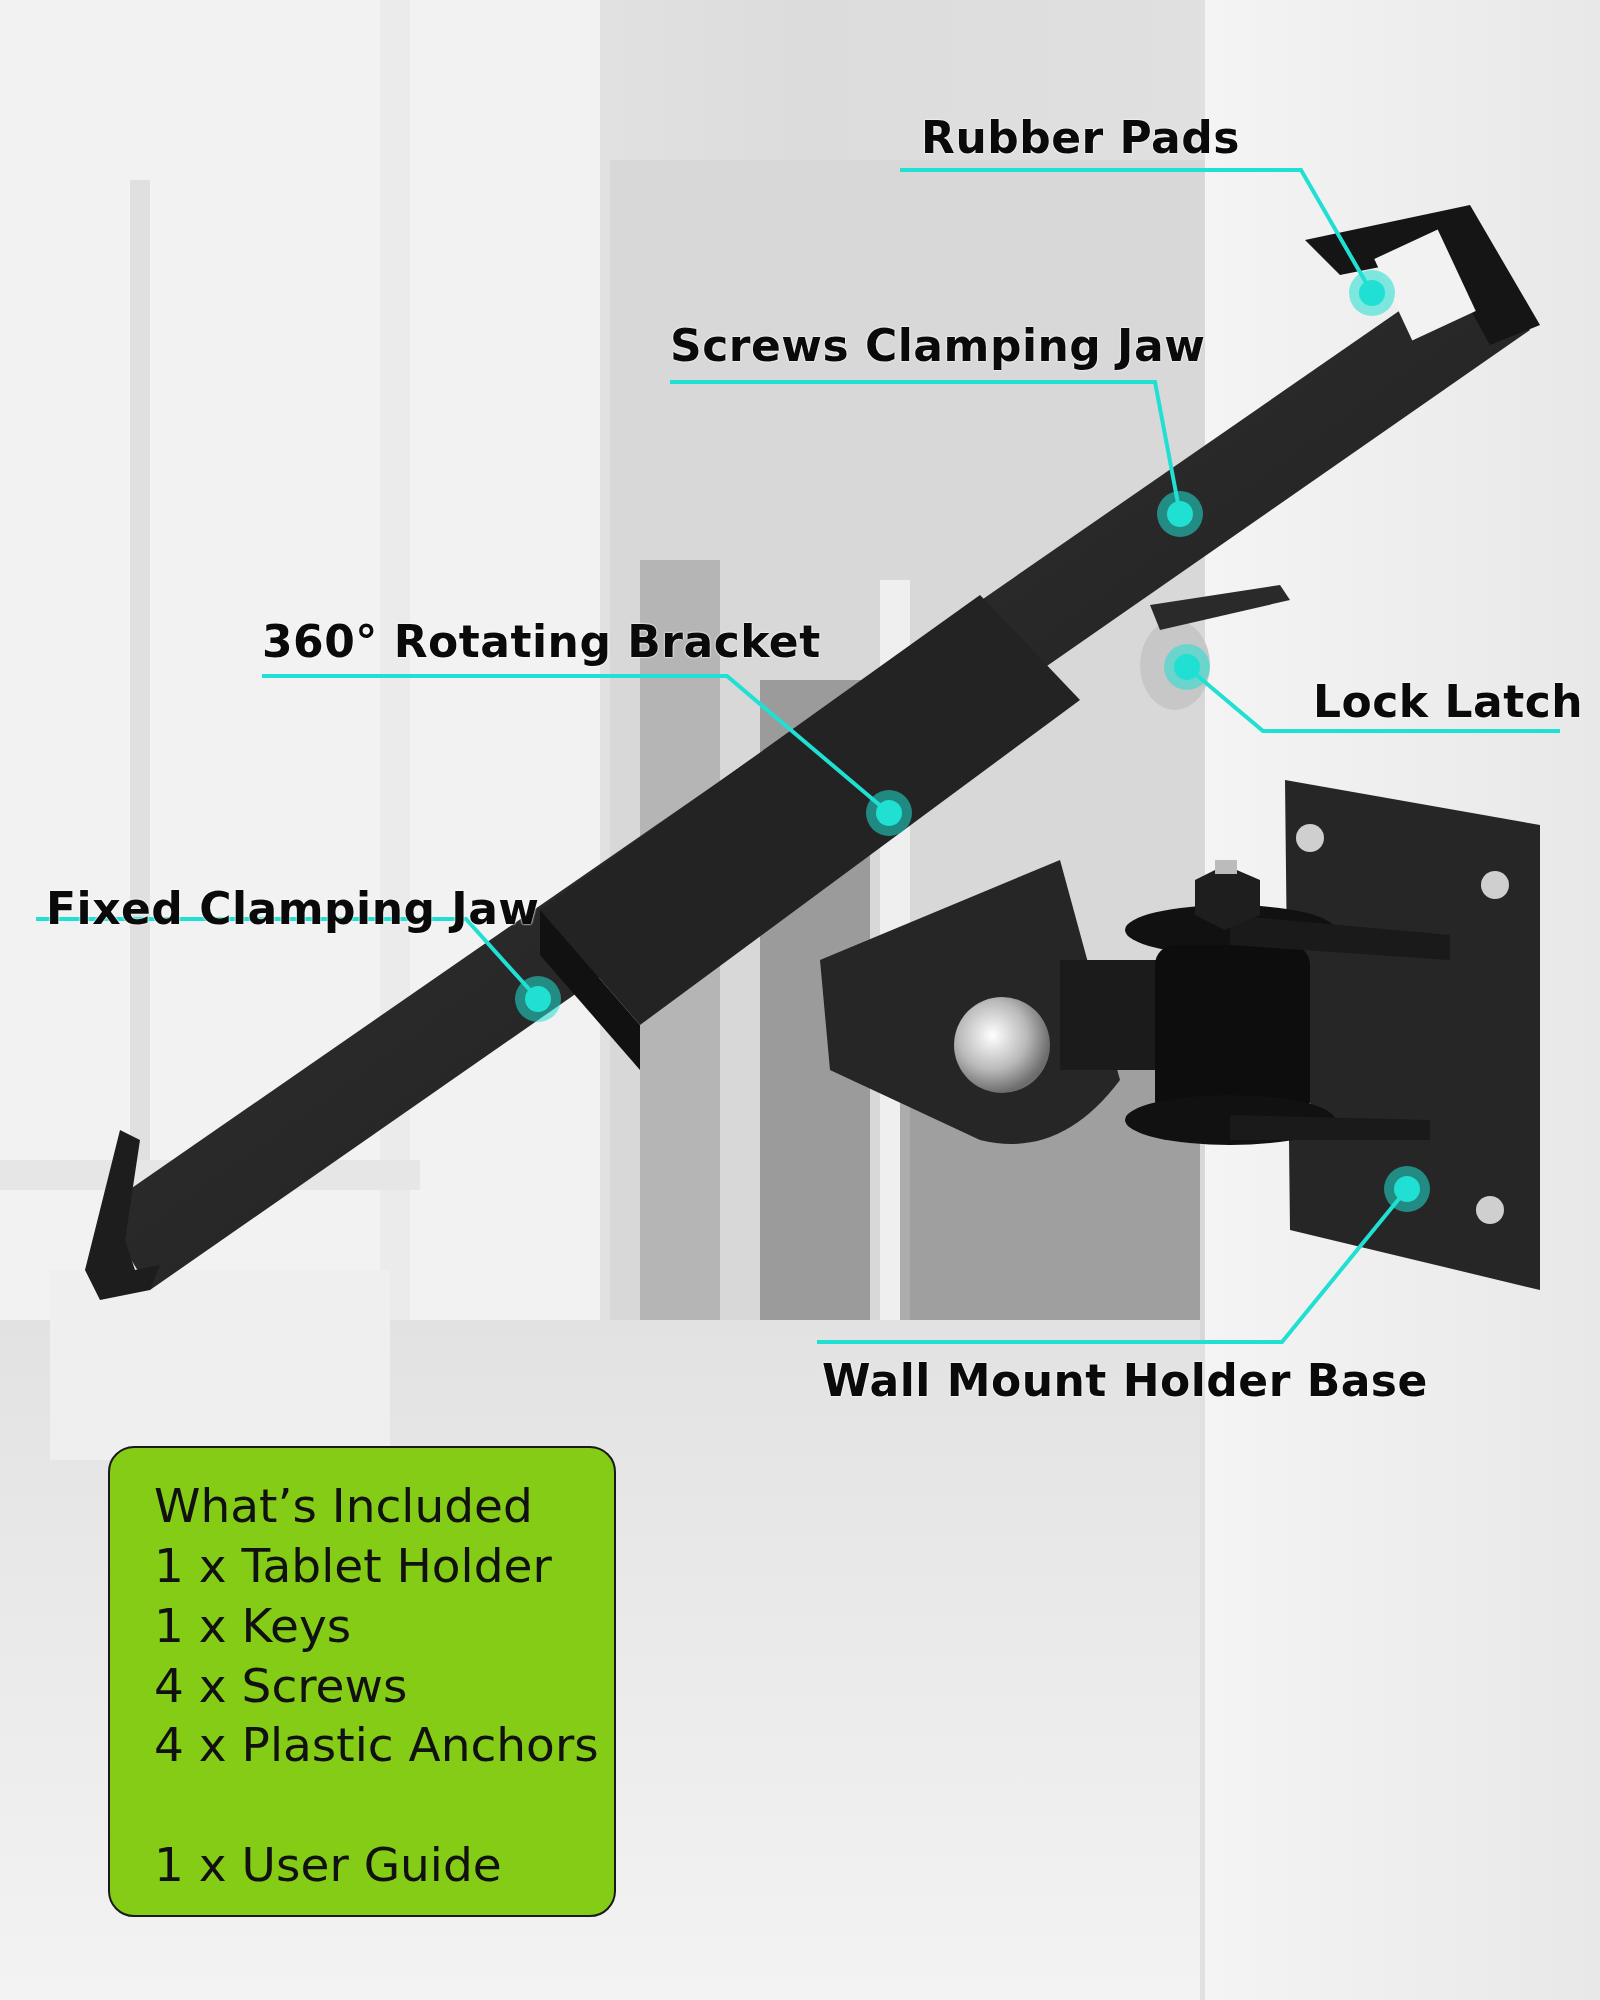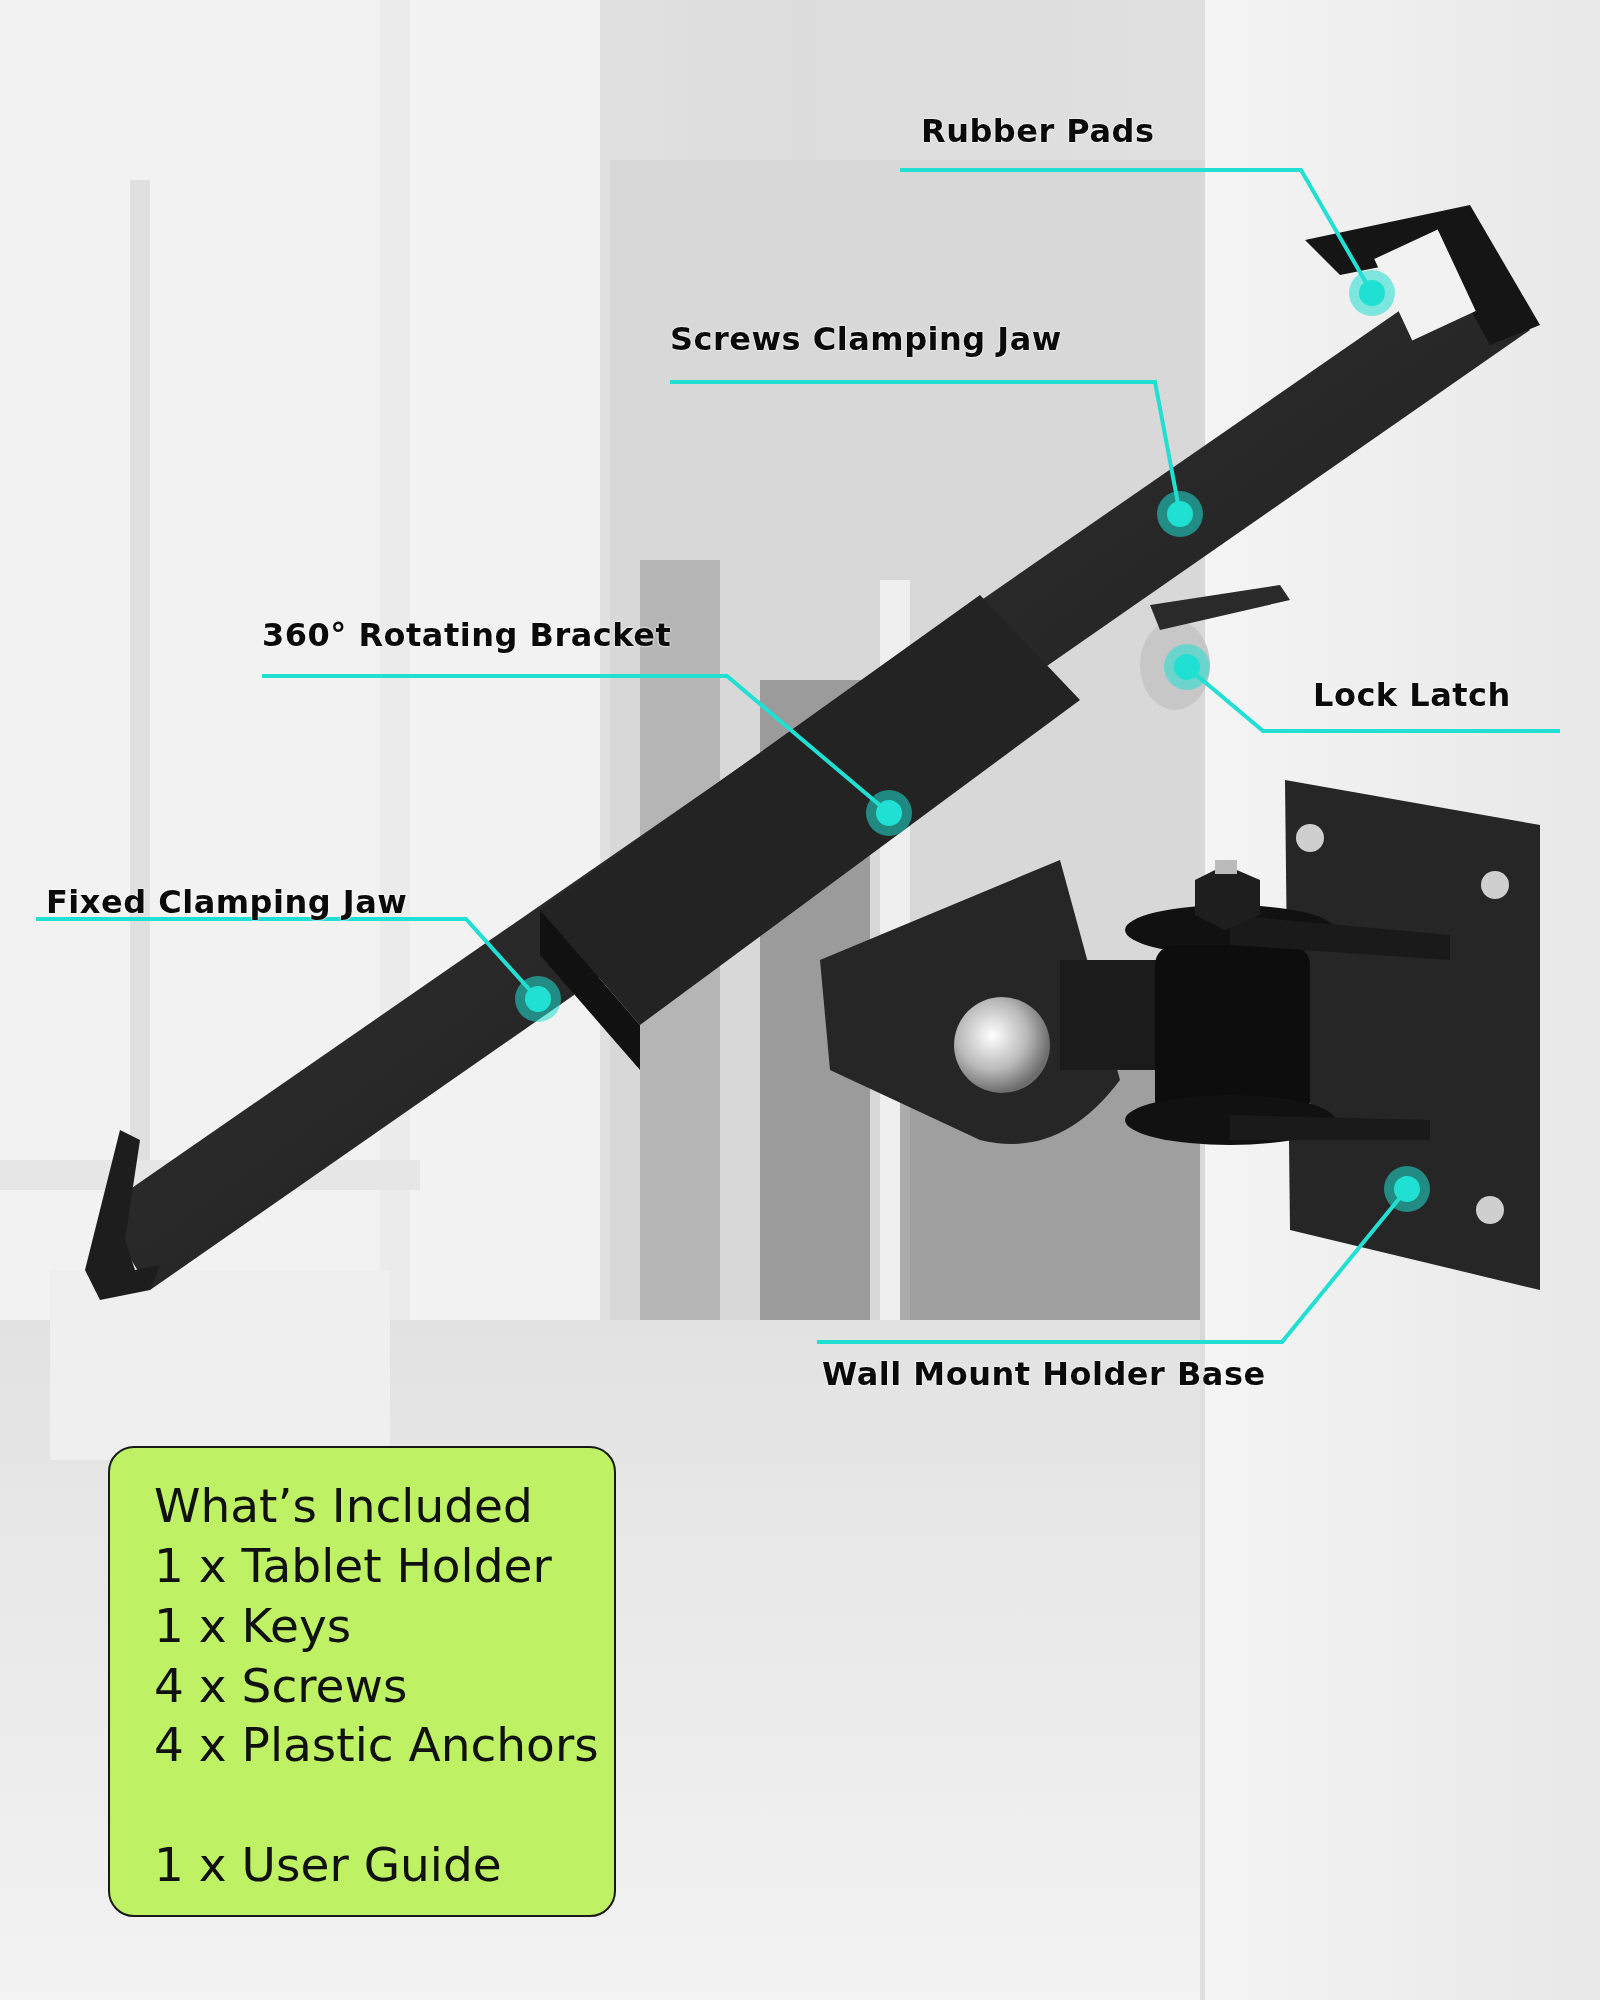--- a/index.html
+++ b/index.html
@@ -1,22 +1,22 @@
 <!DOCTYPE html>
 <html><head>
 <meta charset="utf-8">
 <style>
   html,body{margin:0;padding:0;}
   body{width:1600px;height:2000px;position:relative;overflow:hidden;
     font-family:"DejaVu Sans","Liberation Sans",sans-serif;background:#e9e9e9;}
   .bg{position:absolute;inset:0;}
   .scene{position:absolute;left:0;top:0;width:1600px;height:2000px;}
-  .label{position:absolute;color:#0a0a0a;font-weight:bold;font-size:32px;letter-spacing:0.5px;
+  .label{position:absolute;color:#0a0a0a;font-weight:bold;font-size:44px;letter-spacing:0.5px;
     white-space:nowrap;text-shadow:0 0 2px #fff,0 0 2px #fff;text-align:center;}
-  .box{position:absolute;left:108px;top:1446px;width:508px;height:471px;background:#bef264;
+  .box{position:absolute;left:108px;top:1446px;width:508px;height:471px;background:#84cc16;
     border:2px solid #1a1a1a;border-radius:26px;box-sizing:border-box;}
   .box-title,.box-item{position:absolute;left:44px;font-size:47px;color:#111;white-space:nowrap;
     font-family:"DejaVu Sans","Liberation Sans",sans-serif;}
 </style>
 </head>
 <body>
 
 <svg class="bg" width="1600" height="2000" viewBox="0 0 1600 2000">
   <defs>
     <linearGradient id="wall" x1="0" y1="0" x2="1" y2="0">

